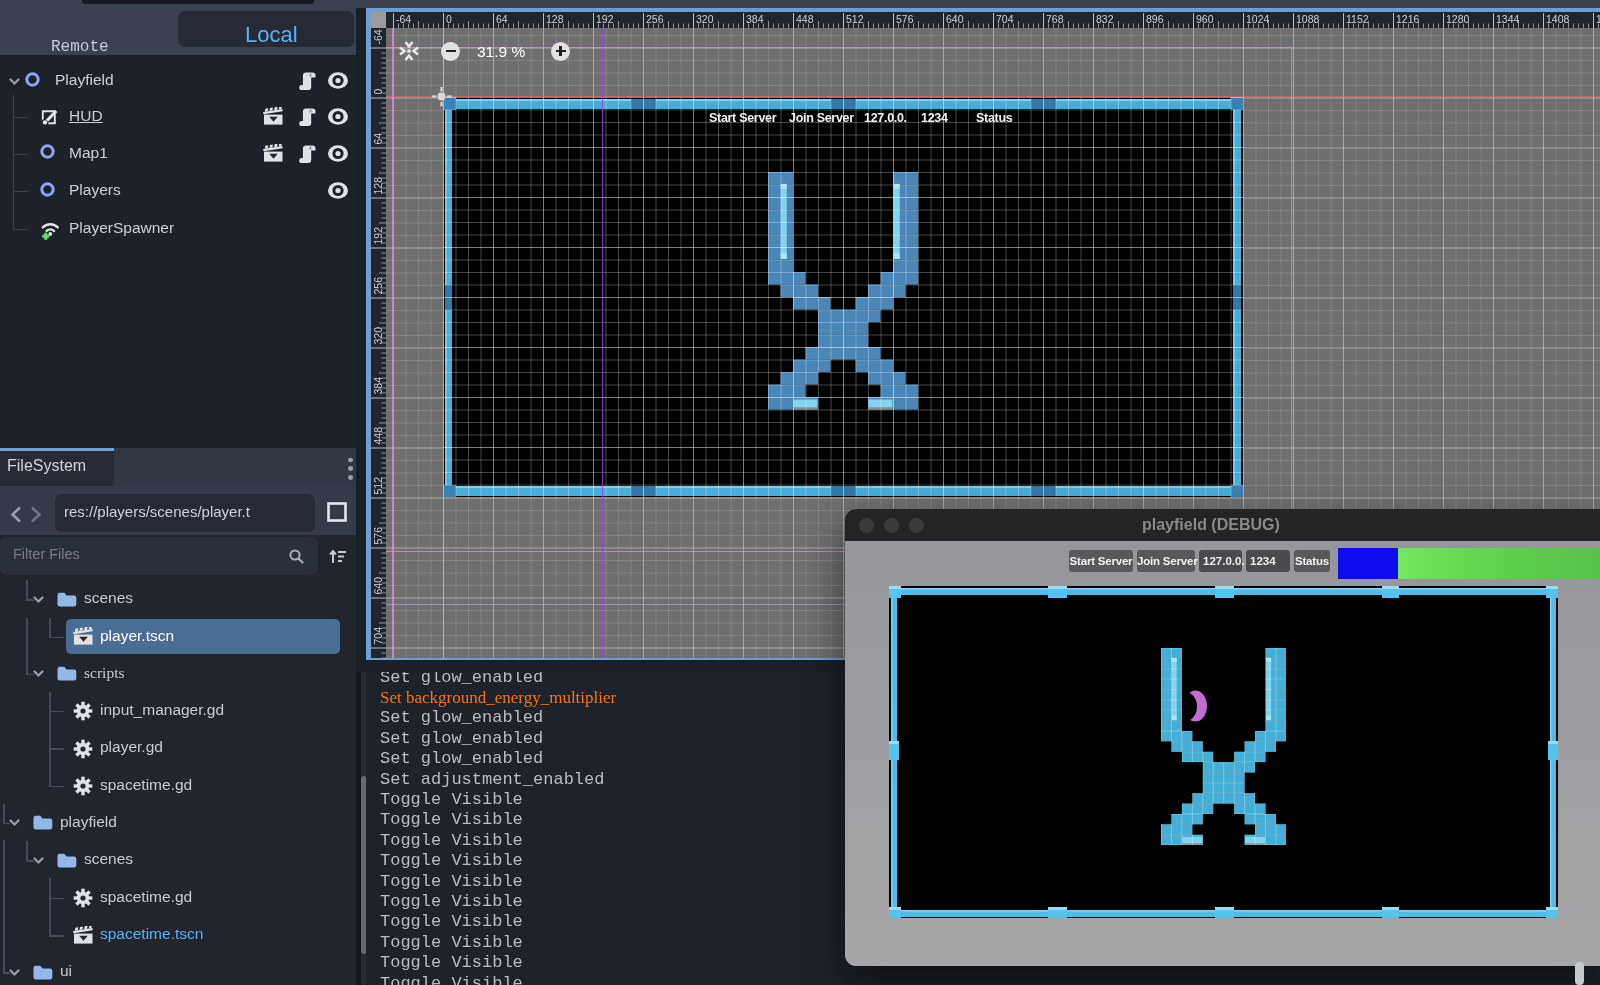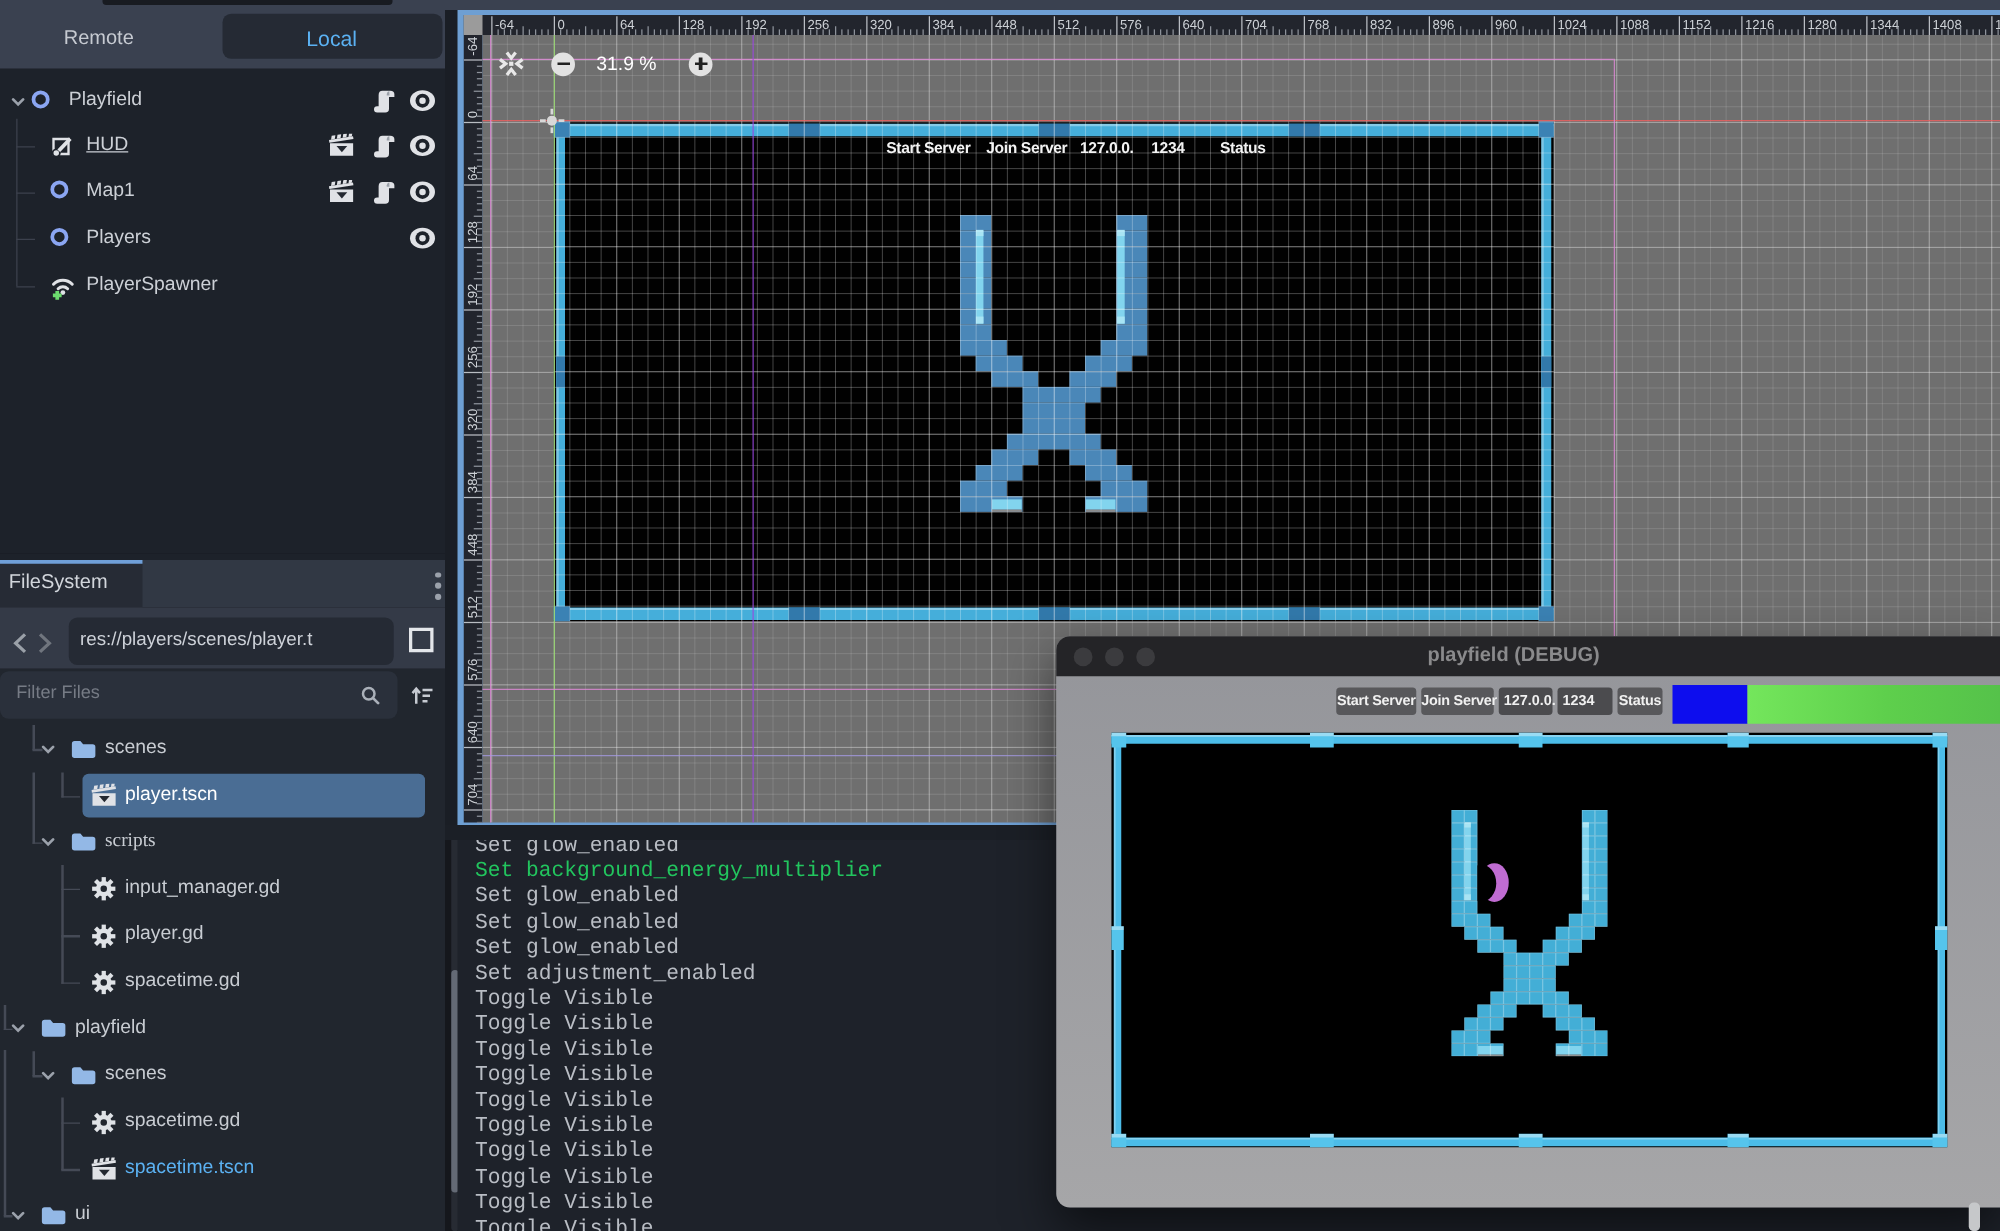--- a/index.html
+++ b/index.html
@@ -1,18 +1,18 @@
 <!DOCTYPE html>
 <html><head><meta charset="utf-8"><style>html,body{margin:0;padding:0;width:1600px;height:985px;overflow:hidden;background:#15171c;font-family:"Liberation Sans",sans-serif;}*{box-sizing:border-box;}.lbl{position:absolute;white-space:nowrap;}</style></head><body>
 <div style="position:relative;width:1600px;height:985px;">
     <div style="position:absolute;left:0;top:0;width:356px;height:55px;background:#3a4150;"></div>
     <div style="position:absolute;left:82px;top:0;width:232px;height:4px;background:#181b21;border-radius:0 0 3px 3px;"></div>
     <div style="position:absolute;left:178px;top:10.5px;width:176px;height:36px;background:#252a34;border-radius:7px;"></div>
-    <span class="lbl" style="left:51px;top:22px;font-size:16px;color:#c6cad1;">Remote</span>
-    <span class="lbl" style="left:245px;top:22px;font-size:17px;color:#5bb1f2;">Local</span>
+    <span class="lbl" style="left:51px;top:38px;font-size:16px;color:#c6cad1;font-family:Liberation Mono, monospace;">Remote</span>
+    <span class="lbl" style="left:245px;top:22px;font-size:22px;color:#5bb1f2;">Local</span>
     <div style="position:absolute;left:0;top:55px;width:356px;height:388px;background:#1d222a;"></div>
     <div style="position:absolute;left:13px;top:95px;width:1px;height:134px;background:#3c414d;"></div>
     <div style="position:absolute;left:13px;top:117px;width:15px;height:1px;background:#3c414d;"></div>
     <div style="position:absolute;left:13px;top:154px;width:15px;height:1px;background:#3c414d;"></div>
     <div style="position:absolute;left:13px;top:191px;width:15px;height:1px;background:#3c414d;"></div>
     <div style="position:absolute;left:13px;top:229px;width:15px;height:1px;background:#3c414d;"></div>
     <div style="position:absolute;left:6.5px;top:73.5px;width:15px;height:15px;"><svg width="15" height="15" viewBox="0 0 15 15">
         <path d="M3.5 5.5l4 4 4-4" stroke="#9ba1ab" stroke-width="2.2" fill="none" stroke-linecap="round"></path>
       </svg></div>
     <div style="position:absolute;left:24.0px;top:70.5px;width:22px;height:21px;"><svg width="17" height="17" viewBox="0 0 17 17">
@@ -830,21 +830,21 @@
     </div>
     <span class="lbl" style="left:477px;top:42.5px;font-size:15.5px;color:#fff;">31.9 %</span>
     <div style="position:absolute;left:551px;top:41.5px;width:19px;height:19px;border-radius:50%;background:#e2e2e2;">
       <div style="position:absolute;left:4.5px;top:8.25px;width:10px;height:2.6px;background:#222;"></div>
       <div style="position:absolute;left:8.2px;top:4.5px;width:2.6px;height:10px;background:#222;"></div>
     </div>
     <div style="position:absolute;left:356px;top:660px;width:1244px;height:12px;background:#1b1f26;"></div>
     <div style="position:absolute;left:366px;top:672px;width:1234px;height:313px;background:#1e222a;overflow:hidden;"></div>
     <div style="position:absolute;left:356px;top:672px;width:1244px;height:313px;overflow:hidden;">
       <span class="lbl" style="left:24px;top:-4.4px;font-family:'Liberation Mono',monospace;font-size:17px;color:#b9bdc4;">Set glow_enabled</span>
-      <span class="lbl" style="left:24px;top:16.0px;font-family:Liberation Mono, monospace;font-size:17px;color:#22c55e;">Set background_energy_multiplier</span>
+      <span class="lbl" style="left:24px;top:16.0px;font-family:Liberation Serif, serif;font-size:17px;color:#f97316;">Set background_energy_multiplier</span>
       <span class="lbl" style="left:24px;top:36.4px;font-family:'Liberation Mono',monospace;font-size:17px;color:#b9bdc4;">Set glow_enabled</span>
       <span class="lbl" style="left:24px;top:56.8px;font-family:'Liberation Mono',monospace;font-size:17px;color:#b9bdc4;">Set glow_enabled</span>
       <span class="lbl" style="left:24px;top:77.2px;font-family:'Liberation Mono',monospace;font-size:17px;color:#b9bdc4;">Set glow_enabled</span>
       <span class="lbl" style="left:24px;top:97.6px;font-family:'Liberation Mono',monospace;font-size:17px;color:#b9bdc4;">Set adjustment_enabled</span>
       <span class="lbl" style="left:24px;top:118.0px;font-family:'Liberation Mono',monospace;font-size:17px;color:#b9bdc4;">Toggle Visible</span>
       <span class="lbl" style="left:24px;top:138.4px;font-family:'Liberation Mono',monospace;font-size:17px;color:#b9bdc4;">Toggle Visible</span>
       <span class="lbl" style="left:24px;top:158.8px;font-family:'Liberation Mono',monospace;font-size:17px;color:#b9bdc4;">Toggle Visible</span>
       <span class="lbl" style="left:24px;top:179.2px;font-family:'Liberation Mono',monospace;font-size:17px;color:#b9bdc4;">Toggle Visible</span>
       <span class="lbl" style="left:24px;top:199.6px;font-family:'Liberation Mono',monospace;font-size:17px;color:#b9bdc4;">Toggle Visible</span>
       <span class="lbl" style="left:24px;top:220.0px;font-family:'Liberation Mono',monospace;font-size:17px;color:#b9bdc4;">Toggle Visible</span>

